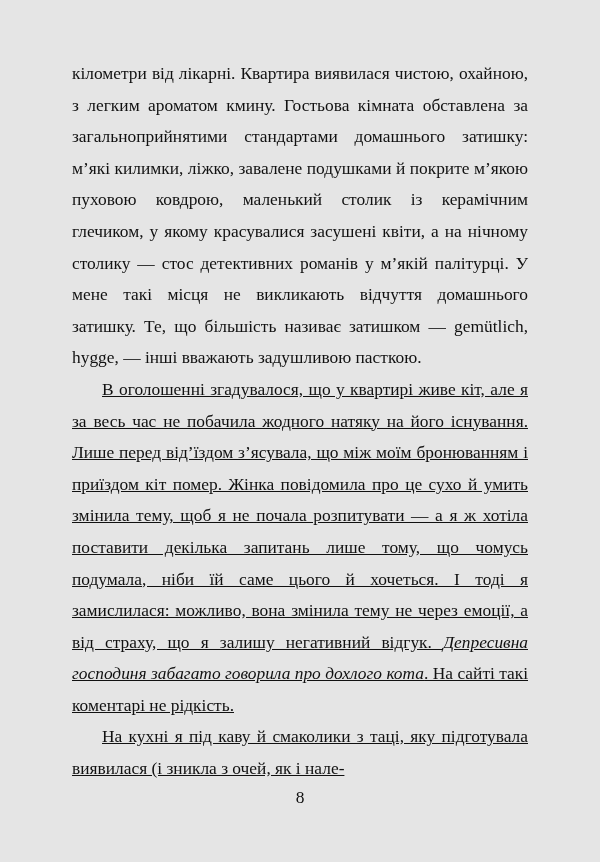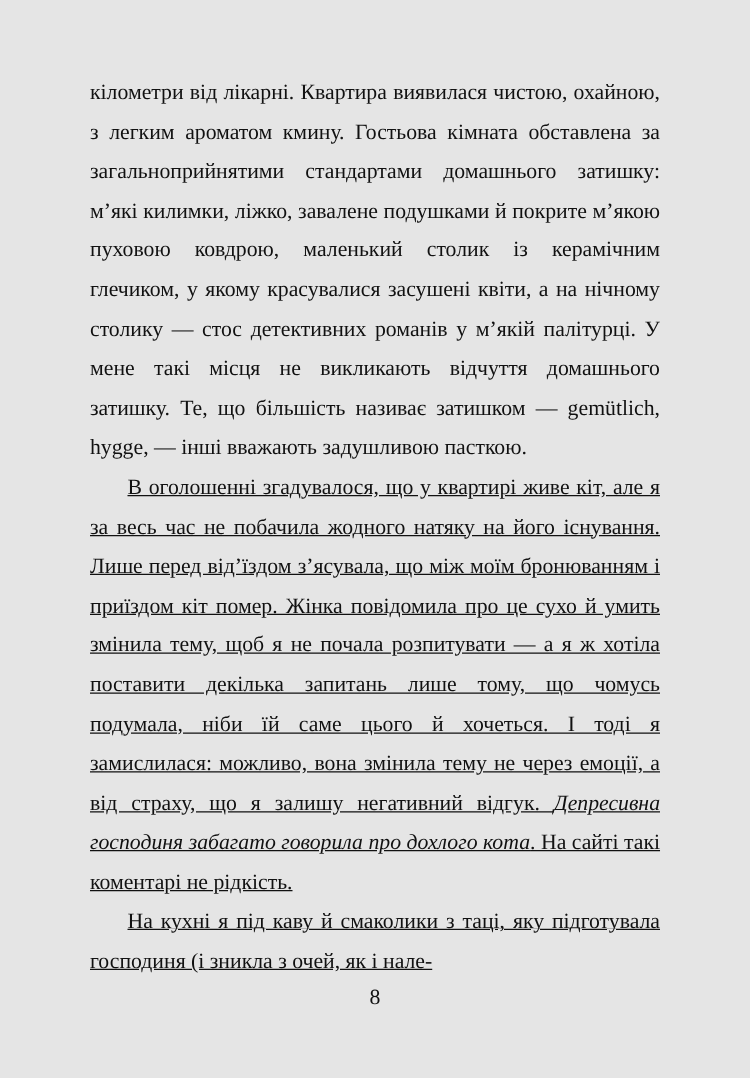--- a/index.html
+++ b/index.html
@@ -53,18 +53,18 @@
   }
 </style>
 </head>
 <body>
 
 <div class="page">
 
   <div class="text-block">
     <p class="para" id="para-0"><span>кілометри від лікарні. Квартира виявилася чистою, охайною, з легким ароматом кмину. Гостьова кімната обставлена за загальноприйнятими стандартами домашнього затишку: м’які килимки, ліжко, завалене подушками й покрите м’якою пуховою ковдрою, маленький столик із керамічним глечиком, у якому красувалися засушені квіти, а на нічному столику — стос детективних романів у м’якій палітурці. У мене такі місця не викликають відчуття домашнього затишку. Те, що більшість називає затишком — gemütlich, hygge, — інші вважають задушливою пасткою.</span></p>
     <p class="para indented" id="para-1"><span>В оголошенні згадувалося, що у квартирі живе кіт, але я за весь час не побачила жодного натяку на його існування. Лише перед від’їздом з’ясувала, що між моїм бронюванням і приїздом кіт помер. Жінка повідомила про це сухо й умить змінила тему, щоб я не почала розпитувати — а я ж хотіла поставити декілька запитань лише тому, що чомусь подумала, ніби їй саме цього й хочеться. І тоді я замислилася: можливо, вона змінила тему не через емоції, а від страху, що я залишу негативний відгук. </span><span class="ital">Депресивна господиня забагато говорила про дохлого кота</span><span>. На сайті такі коментарі не рідкість.</span></p>
-    <p class="para indented" id="para-2"><span>На кухні я під каву й смаколики з таці, яку підготувала господиня (і зникла з очей, як і нале-</span></p>
+    <p class="para indented" id="para-2"><span>На кухні я під каву й смаколики з таці, яку підготувала виявилася (і зникла з очей, як і нале-</span></p>
   </div>
 
   <div class="folio">8</div>
 
 </div>
 
 </body></html>

